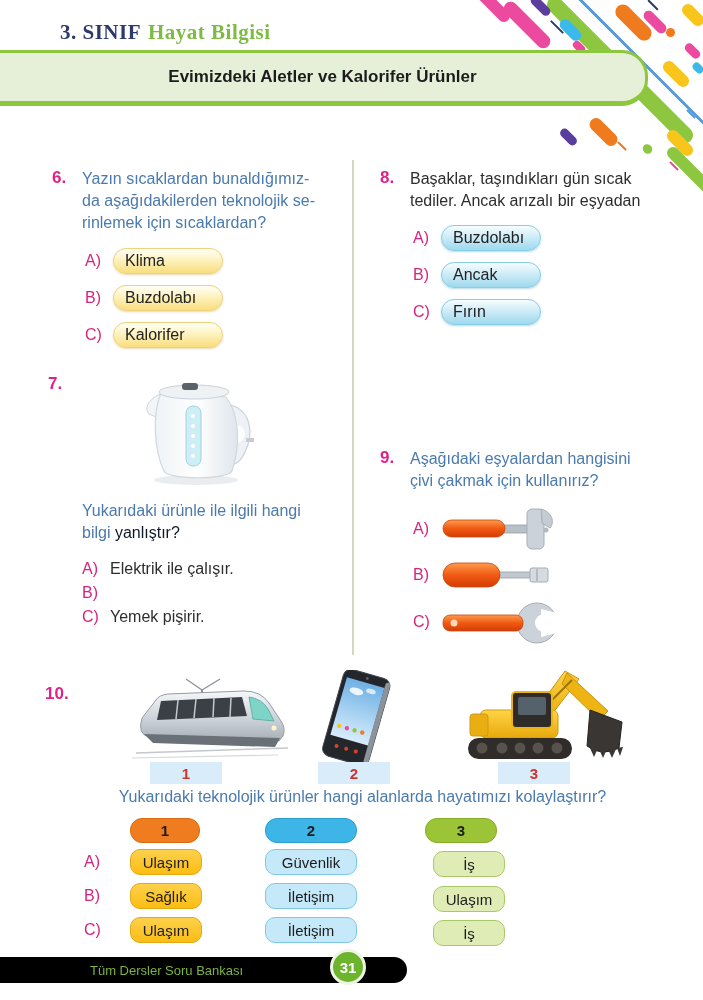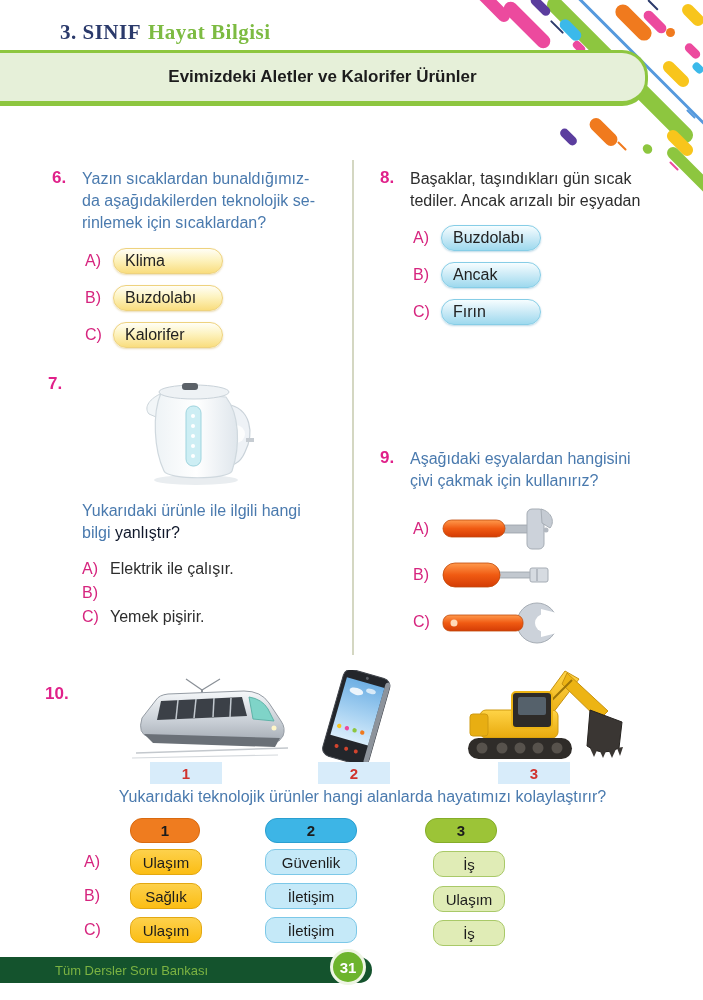--- a/index.html
+++ b/index.html
@@ -44,22 +44,22 @@
   .tc{position:absolute;height:26px;border-radius:10px;display:flex;align-items:center;justify-content:center;font-size:15px;color:#1c1c1c;box-sizing:border-box;}
   .hc{font-weight:bold;height:25px;border-radius:12px;}
   .h1{background:#ef7c1f;border:1px solid #d96a10;}
   .h2{background:#3db5e6;border:1px solid #2a9fd0;}
   .h3{background:#9cc437;border:1px solid #85ad2a;}
   .c1{background:linear-gradient(#fdd14c,#fbbd14);border:1px solid #e3a812;}
   .c2{background:#c5e9f8;border:1px solid #7cc8e8;}
   .c3{background:#e0ecb6;border:1px solid #a9c968;margin-left:8px;}
   .tl{position:absolute;color:#d6247e;font-size:16px;}
   
-  .footer-bar{position:absolute;left:0;top:957px;width:372px;height:26px;background:#14532d;
-    border-radius:0 13px 13px 0;display:flex;align-items:center;}
+  .footer-bar{position:absolute;left:0;top:957px;width:372px;height:26px;background:#000000;
+    border-radius:0 13px 13px 0;display:flex;align-items:center;padding-left:35px;}
   .footer-bar .ft{color:#7cb342;font-size:13px;padding-left:55px;}
   .page-circle{position:absolute;left:330px;top:949px;width:36px;height:36px;border-radius:50%;
     background:#6db42d;border:3px solid #eef5e4;box-sizing:border-box;display:flex;align-items:center;justify-content:center;
     color:#fff;font-weight:bold;font-size:15px;z-index:2;}
 </style>
 </head>
 <body>
 
 <div class="confetti">
   <span class="cf" style="left:612px;top:-30px;width:16px;height:200px;background:#8dc63f;"></span>

